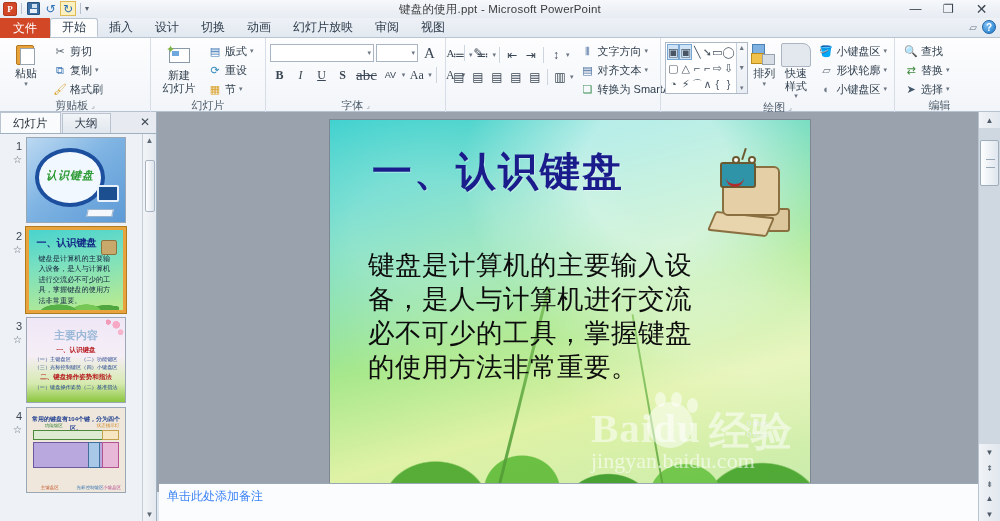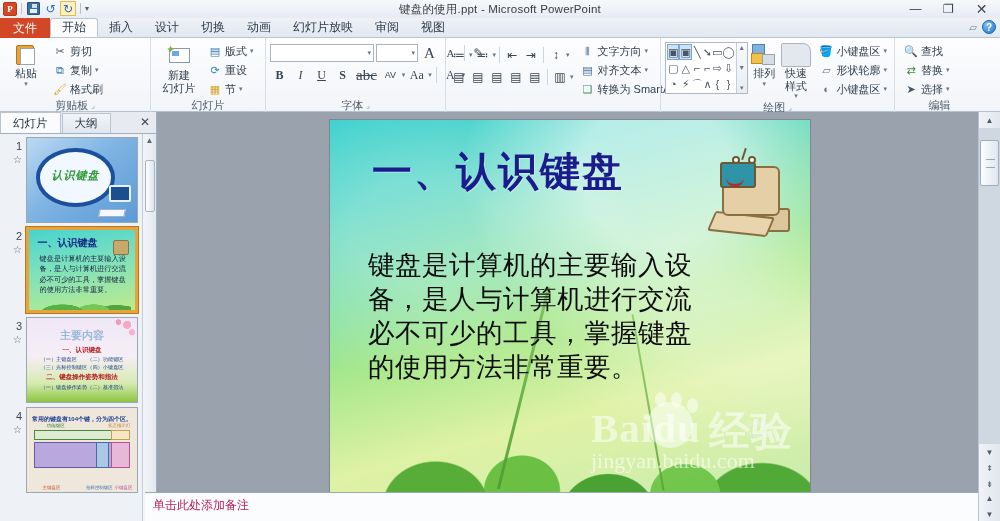--- a/index.html
+++ b/index.html
@@ -210,21 +210,21 @@
     position: absolute; left: 0; top: 22px; right: 14px; bottom: 0;
     overflow: hidden; background: #eef1f5; padding-top: 3px;
   }
   .thumb-row { display: flex; align-items: flex-start; margin: 0 0 4px 0; }
   .thumb-num {
     width: 26px; text-align: right; padding-right: 4px; padding-top: 2px;
     font-size: 11px; color: #3c4754; line-height: 1.3;
   }
   .thumb-num .star { display: block; font-size: 10px; color: #5a6673; }
   .thumb-frame {
-    width: 112px; height: 86px; border: 1px solid #9aa7b4; background: #0f172a;
+    width: 100px; height: 86px; border: 1px solid #9aa7b4; background: #0f172a;
     position: relative; overflow: hidden;
   }
   .thumb-row.selected .thumb-frame {
     border: 3px solid #e8a33d; box-shadow: 0 0 0 1px #b07b1e;
   }
   .pane-scroll {
     position: absolute; right: 0; top: 22px; width: 14px; bottom: 0;
     background: linear-gradient(90deg,#f2f4f7,#e4e9ef); border-left: 1px solid #c3cdd8;
     display: flex; flex-direction: column; align-items: center; justify-content: space-between;
     font-size: 8px; color: #5d6873; padding: 2px 0;
@@ -405,23 +405,23 @@
     background: linear-gradient(90deg,#fdfefe,#dfe6ee); border: 1px solid #9fadbb; border-radius: 2px;
   }
   .vs-thumb:after {
     content:""; position:absolute; left:5px; top:18px; width:9px; height:7px;
     border-top:1px solid #9aa7b5; border-bottom:1px solid #9aa7b5;
   }
   .vs-bottom { display: flex; flex-direction: column; }
 
   
   .notes {
-    position: absolute; left: 145px; right: 22px; bottom: 0; height: 29px;
+    position: absolute; left: 159px; right: 22px; bottom: 0; height: 38px;
     background: #fbfcfd; border-top: 1px solid #9aa7b4;
-    padding: 4px 8px; font-size: 12px; color: #be185d;
+    padding: 4px 8px; font-size: 12px; color: #3b82f6;
   }
   .notes-scroll {
     position:absolute; right:0; bottom:0; width:22px; height:29px;
     background: linear-gradient(90deg,#f0f3f7,#e1e7ee); border-left:1px solid #b9c4d0;
     display:flex; flex-direction:column; align-items:center; justify-content:space-between;
     font-size:8px; color:#4e5a67; padding:2px 0;
   }
 </style>
 </head>
 <body>

